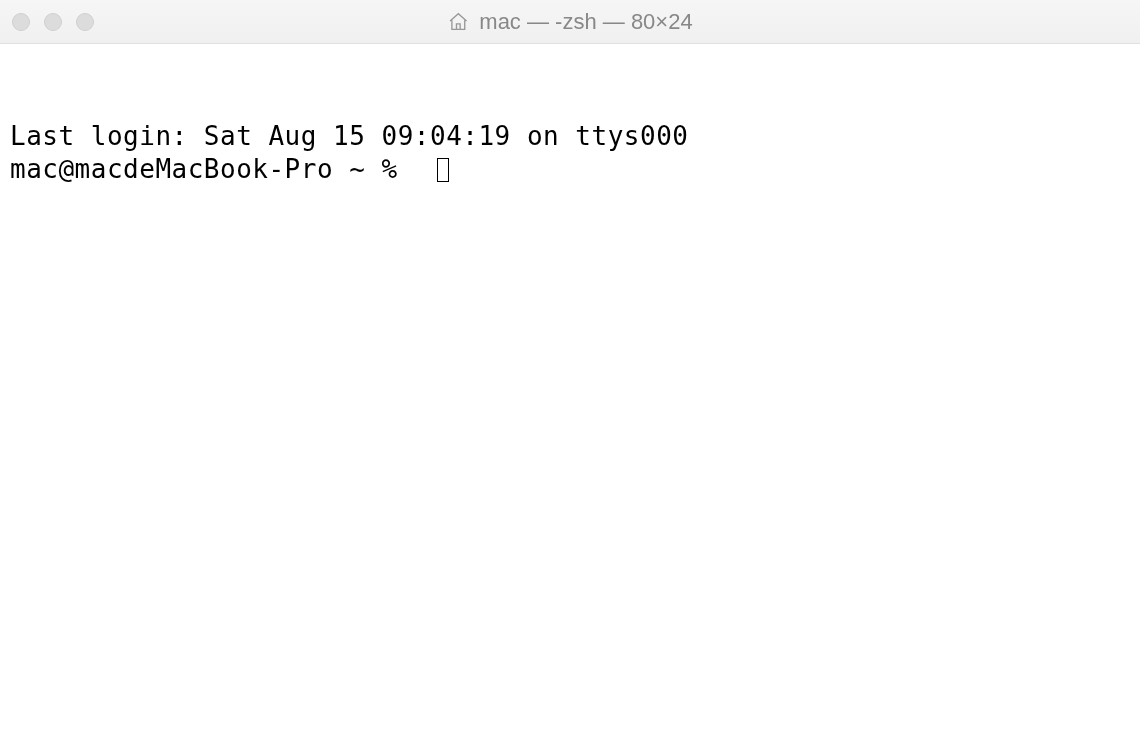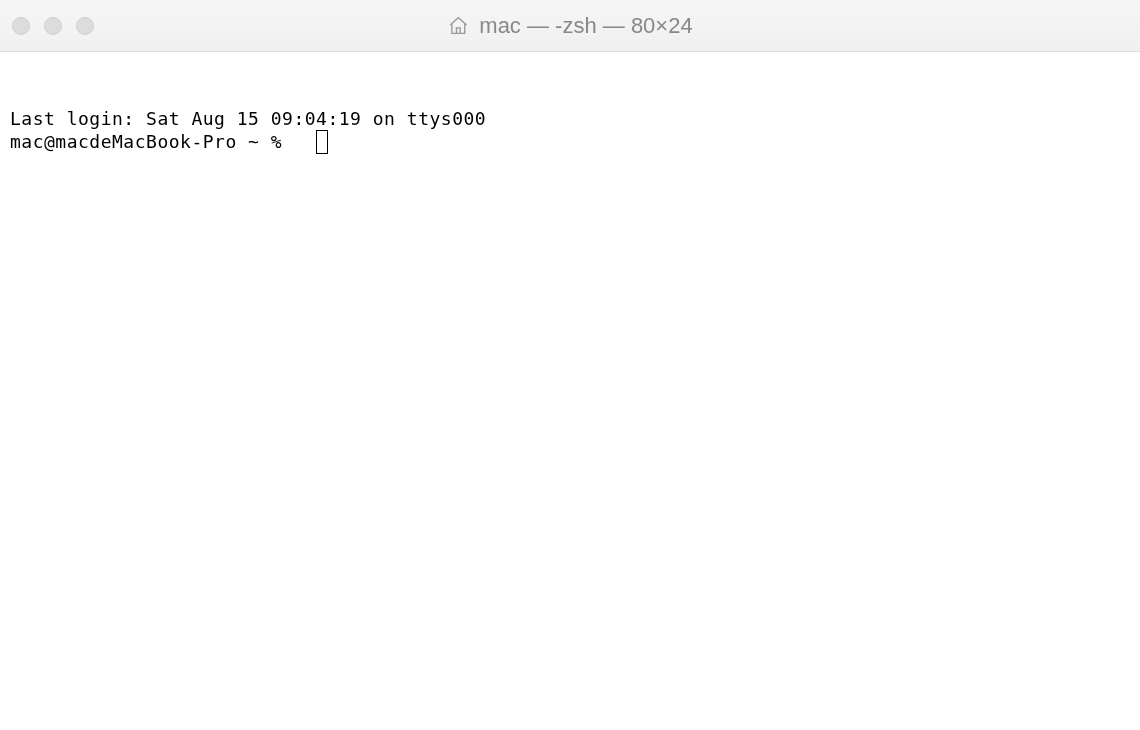--- a/index.html
+++ b/index.html
@@ -17,21 +17,21 @@
     }
     
     .window {
       width: 100%;
       height: 100%;
       display: flex;
       flex-direction: column;
     }
     
     .titlebar {
-      height: 52px;
+      height: 44px;
       background: linear-gradient(to bottom, #f6f6f6, #f0f0f0);
       border-bottom: 1px solid #e0e0e0;
       display: flex;
       align-items: center;
       position: relative;
       padding: 0 12px;
     }
     
     .traffic-lights {
       display: flex;
@@ -70,21 +70,21 @@
       fill: none;
       stroke: #999999;
       stroke-width: 1.5;
     }
     
     .terminal-body {
       flex: 1;
       background: #ffffff;
       padding: 8px 10px;
       font-family: "SF Mono", "Menlo", "Monaco", "Consolas", monospace;
-      font-size: 18px;
+      font-size: 26px;
       line-height: 1.3;
       color: #000000;
       white-space: pre;
       letter-spacing: 0.5px;
     }
     
     .terminal-line {
       display: block;
     }
     

